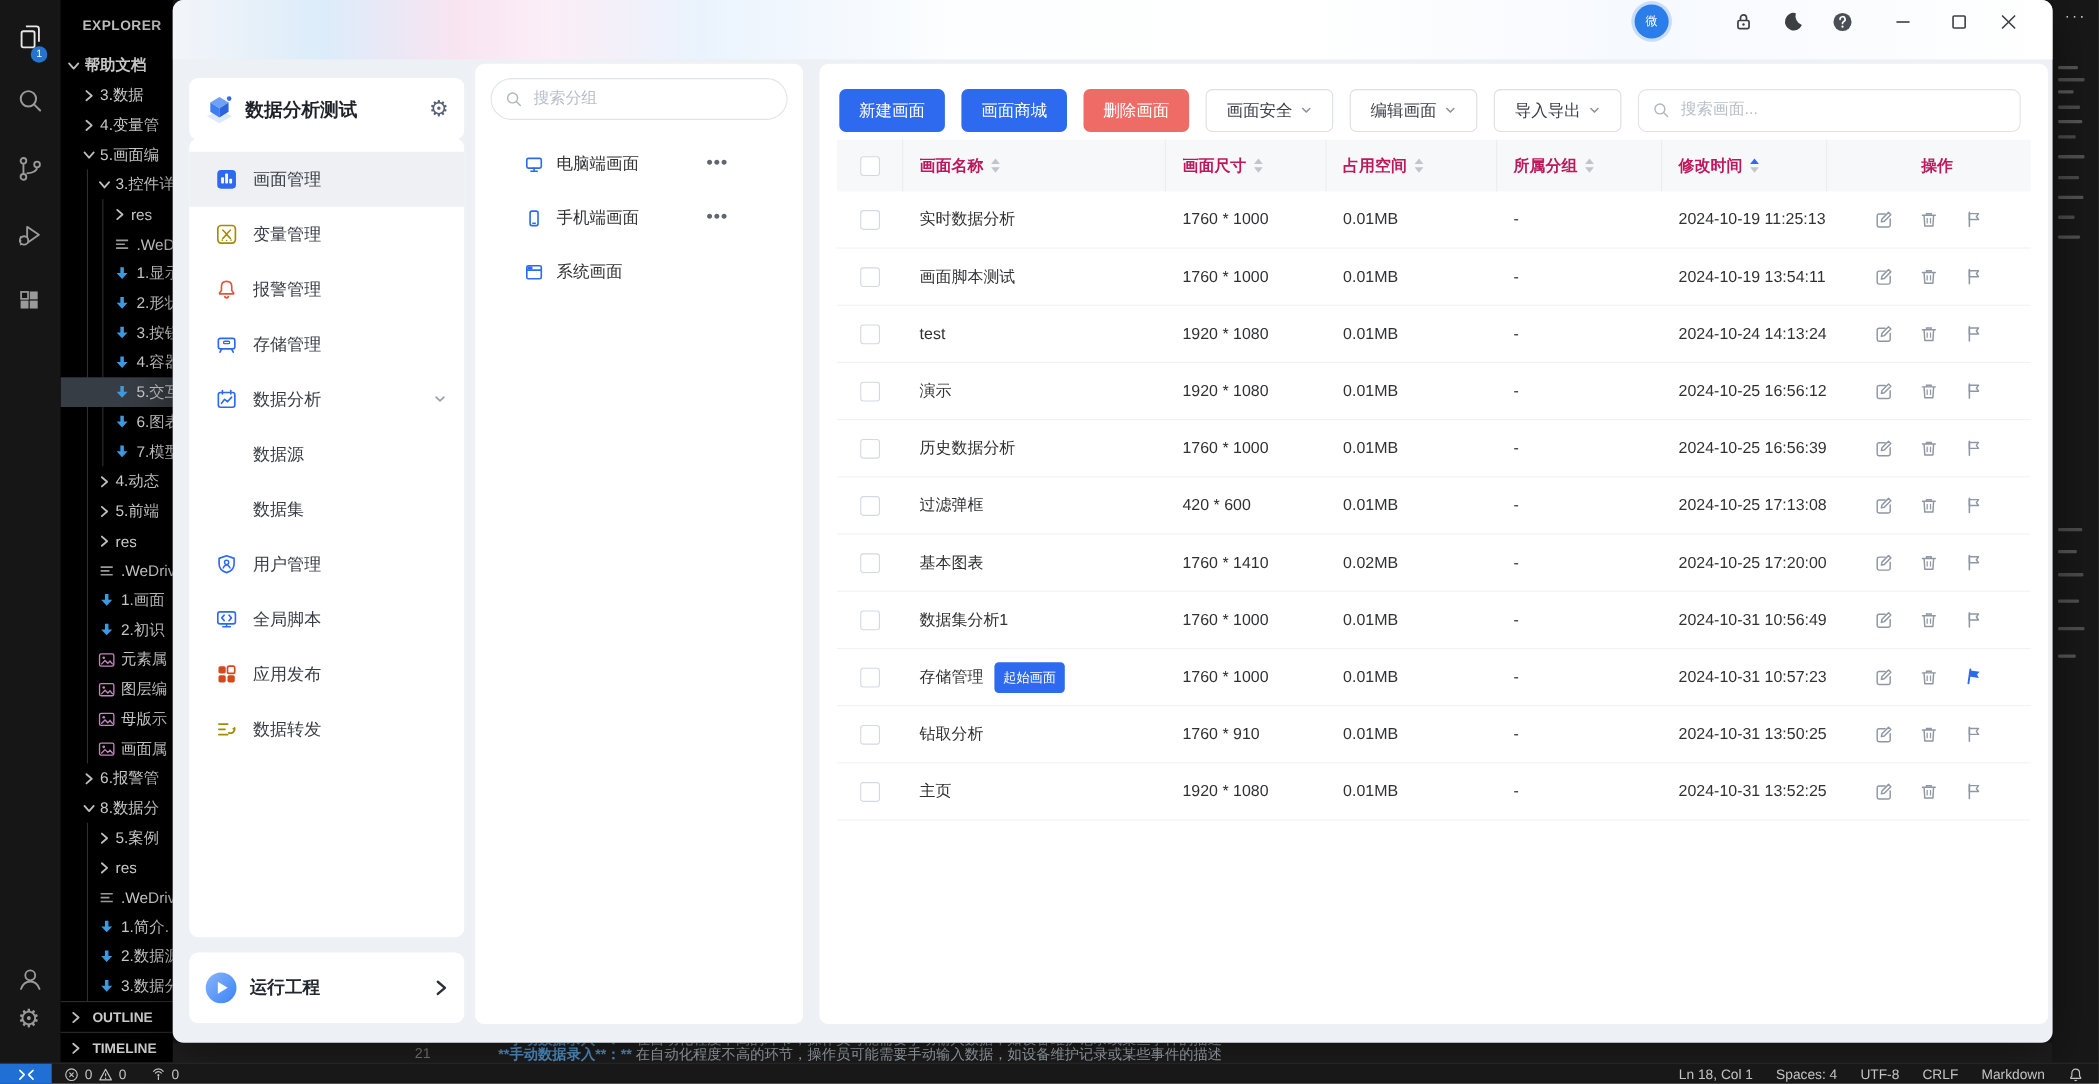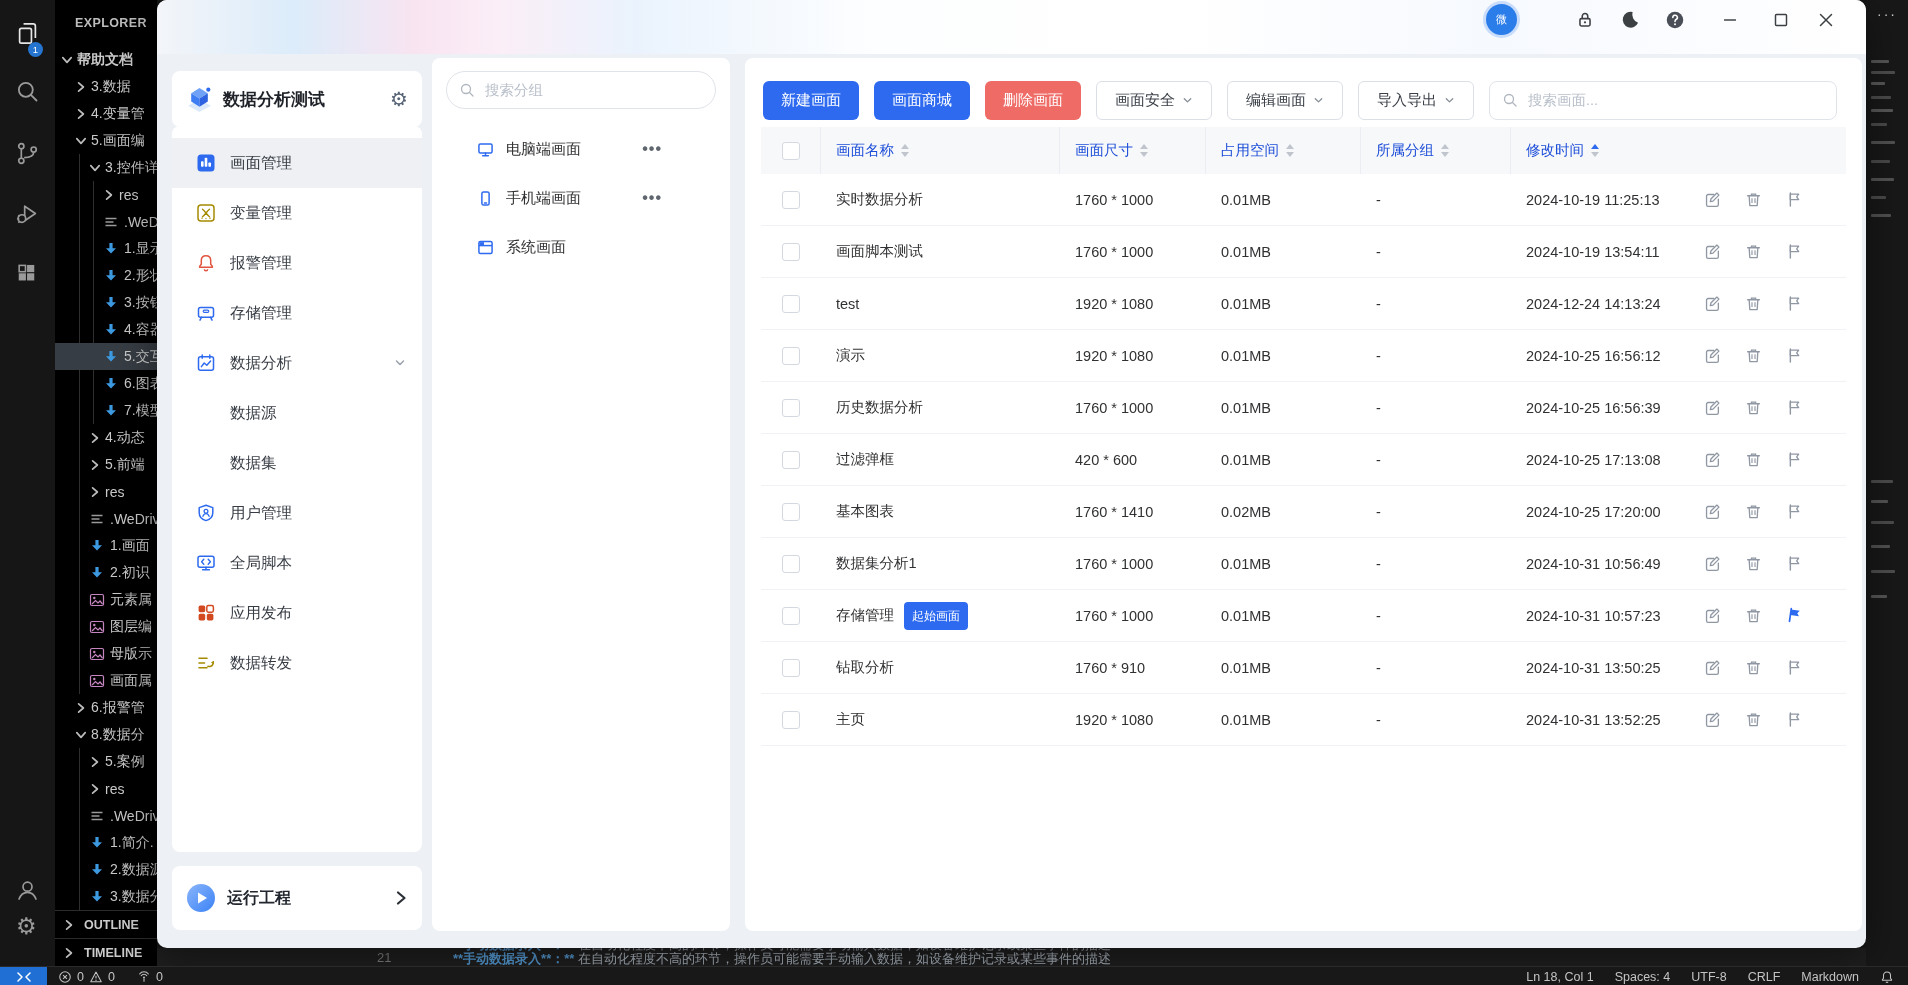--- a/index.html
+++ b/index.html
@@ -89,21 +89,21 @@
   .btn{height:39px;border-radius:6px;font-size:15px;display:flex;align-items:center;justify-content:center;
        padding:0 18px;box-sizing:border-box;flex:none;}
   .btn.primary{background:#2d6af0;color:#fff;}
   .btn.danger{background:#ef6b66;color:#fff;}
   .btn.ghost{background:#fff;border:1px solid #dcdfe6;color:#3a3f47;gap:7px;}
   .btn .bchev{width:11px;height:11px;color:#8a9099;}
   #toolbar .srchbox{position:static;width:372px;height:39px;margin-left:auto;border-radius:8px;}
   
   #tbl{position:absolute;left:16px;top:69px;width:1085px;}
   .grid{display:grid;grid-template-columns:60px 239px 146px 155px 150px 150px 185px;align-items:center;}
-  #thead{height:47px;background:#f7f8fa;font-size:14.5px;color:#1d4ed8;font-weight:400;}
+  #thead{height:47px;background:#f7f8fa;font-size:14.5px;color:#be185d;font-weight:700;}
   #thead .hc{display:flex;align-items:center;gap:7px;height:47px;padding-left:15px;box-sizing:border-box;
              border-right:1px solid #ebedf2;}
   #thead .hc:last-child{border-right:none;}
   #thead .hc.cc{justify-content:center;padding-left:0;}
   .sort{display:inline-flex;flex-direction:column;gap:2.5px;}
   .sort i{display:block;width:0;height:0;border-left:4.5px solid transparent;border-right:4.5px solid transparent;}
   .s-up{border-bottom:5.5px solid #c0c4cc;}
   .s-dn{border-top:5.5px solid #c0c4cc;}
   .s-up.on{border-bottom-color:#2d6af0;}
   .trow{height:51px;border-bottom:1px solid #f0f2f5;font-size:14.5px;color:#303133;}
@@ -830,20 +830,23 @@
               <i class="s-dn"></i>
             </span>
           </div>
         <div class="hc">
             <span>修改时间</span>
             <span class="sort">
               <i class="s-up on"></i>
               <i class="s-dn"></i>
             </span>
           </div>
+        <div class="hc" style="justify-content:center">
+            <span>操作</span>
+          </div>
       </div>
 
       <div class="trow grid">
         <div class="cell cc">
             <span class="cb"></span>
           </div>
         <div class="cell">
             <span>实时数据分析</span>
           </div>
         <div class="cell">1760 * 1000</div>
@@ -888,21 +891,21 @@
       <div class="trow grid">
         <div class="cell cc">
             <span class="cb"></span>
           </div>
         <div class="cell">
             <span>test</span>
           </div>
         <div class="cell">1920 * 1080</div>
         <div class="cell">0.01MB</div>
         <div class="cell">-</div>
-        <div class="cell">2024-12-24 14:13:24</div>
+        <div class="cell">2024-10-24 14:13:24</div>
         <div class="acts">
             <svg class="aic">
               <use href="#i-edit"></use>
             </svg>
             <svg class="aic">
               <use href="#i-trash"></use>
             </svg>
             <svg class="aic">
               <use href="#i-flag"></use>
             </svg>

